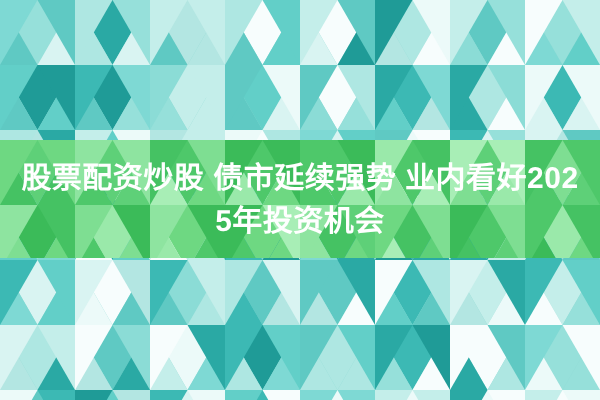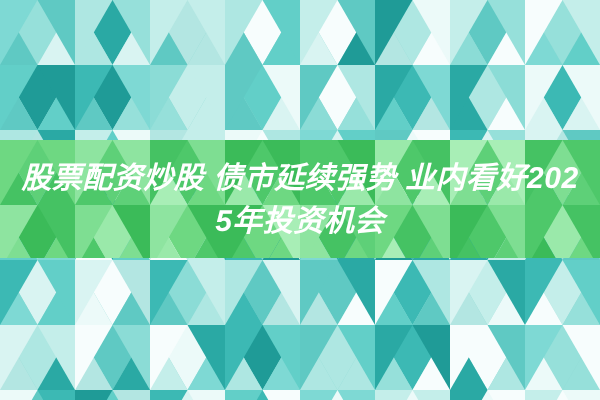--- a/index.html
+++ b/index.html
@@ -54,21 +54,20 @@
     margin: 8px;
     padding: 0 8px;
     text-align: center;
     color: #ffffff;
     font-size: 30px;
     line-height: 43px;
     font-weight: bold;
     letter-spacing: 0.5px;
     word-break: break-all;
     text-rendering: geometricPrecision;
-    font-style: italic;
   }
 </style>
 </head>
 <body>
 
 <div id="banner">
 
   <svg id="poly-bg" viewBox="0 0 600 400" preserveAspectRatio="none" aria-hidden="true">
       <polygon points="0.0,0.0 75.0,0.0 37.5,65.0" fill="#96e0da"></polygon>
       <polygon points="0.0,0.0 37.5,65.0 0.0,65.0" fill="#5fc9c3"></polygon>

